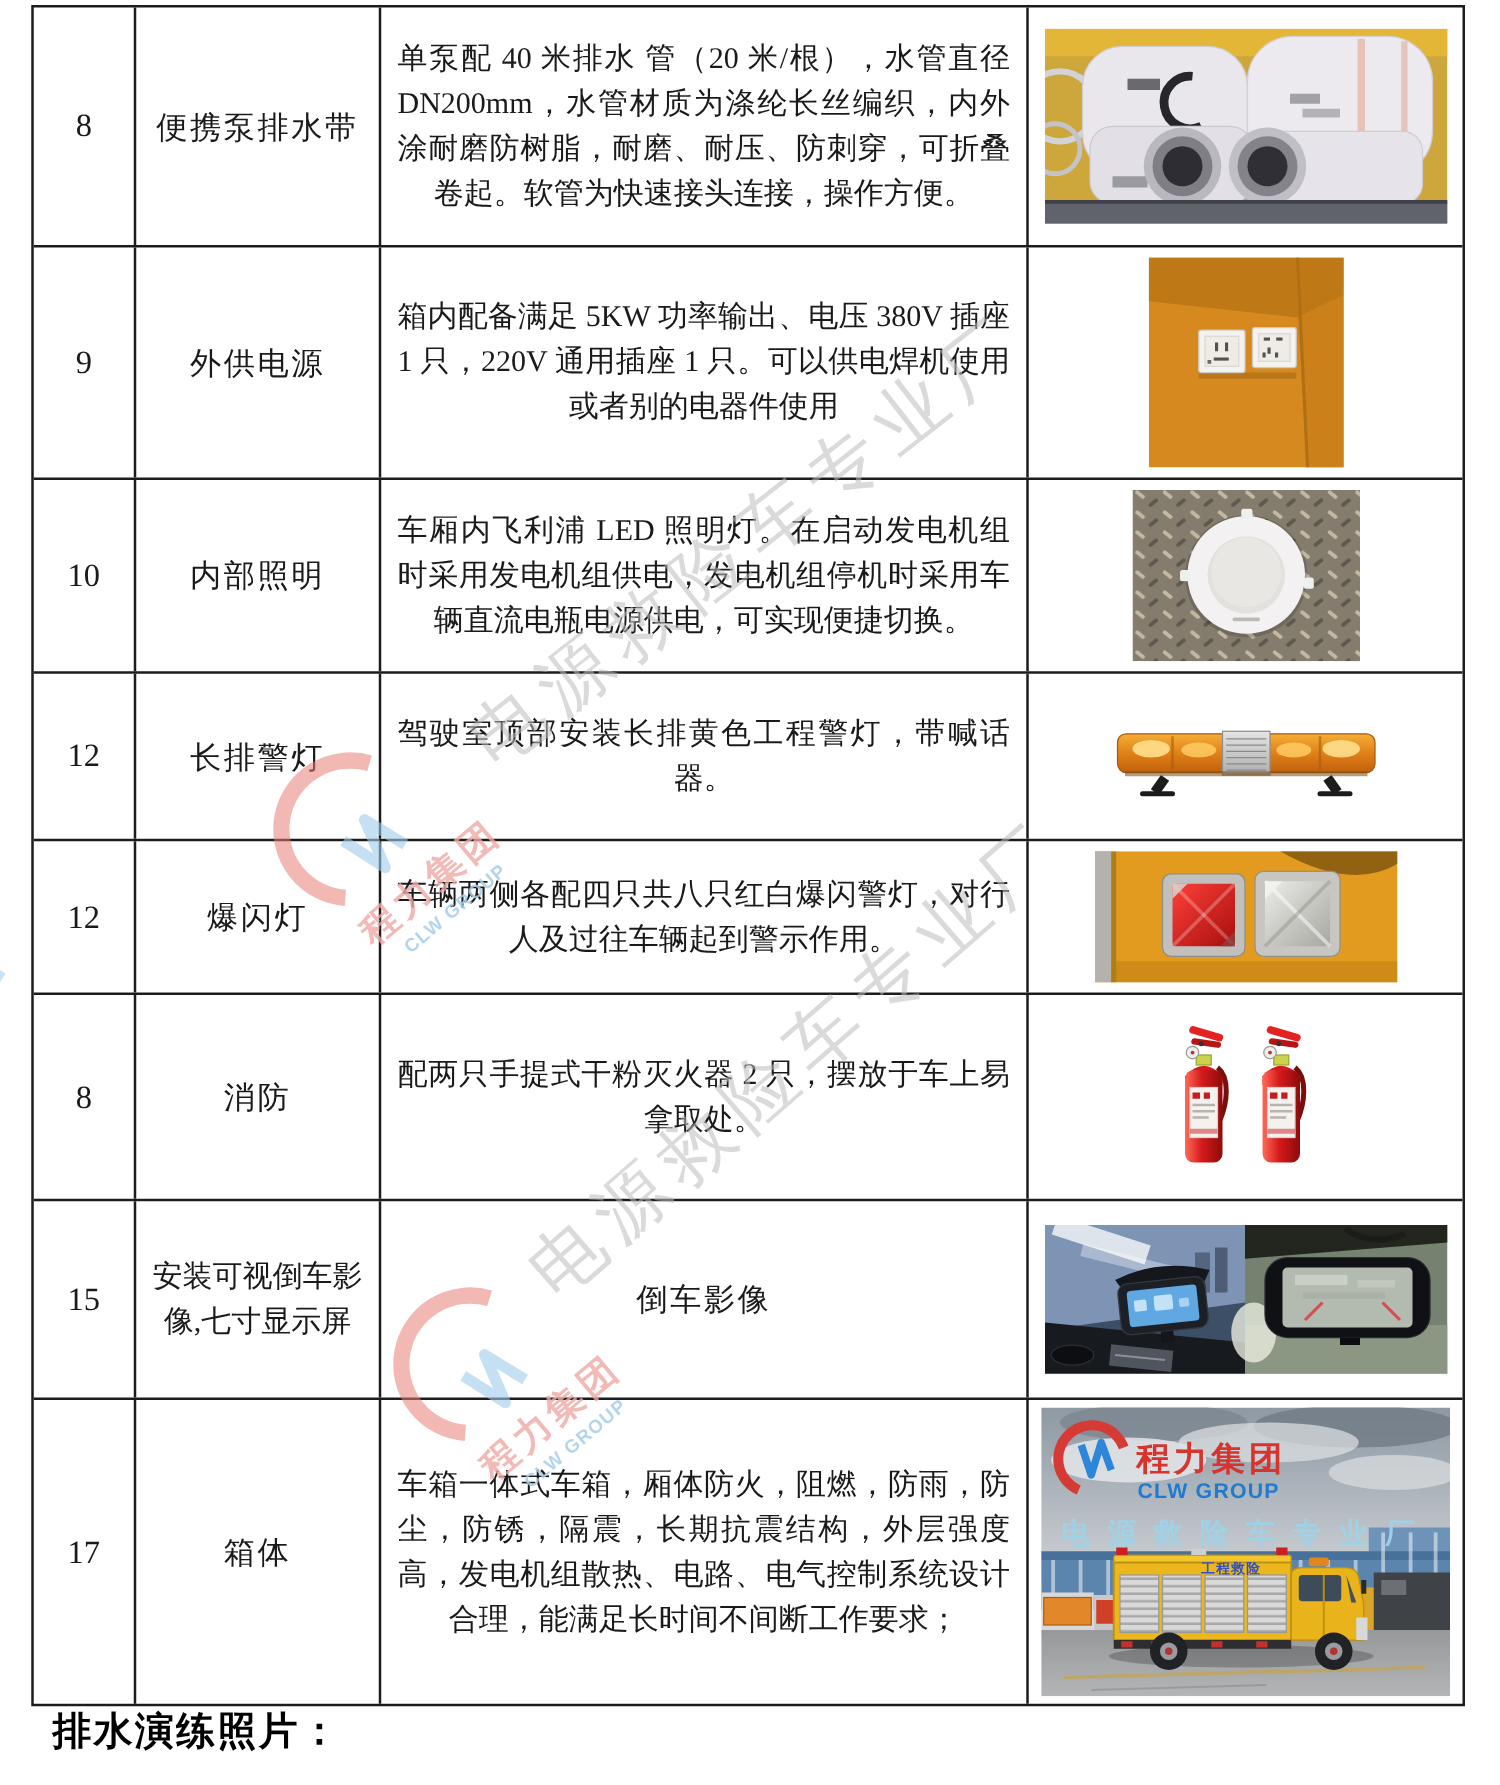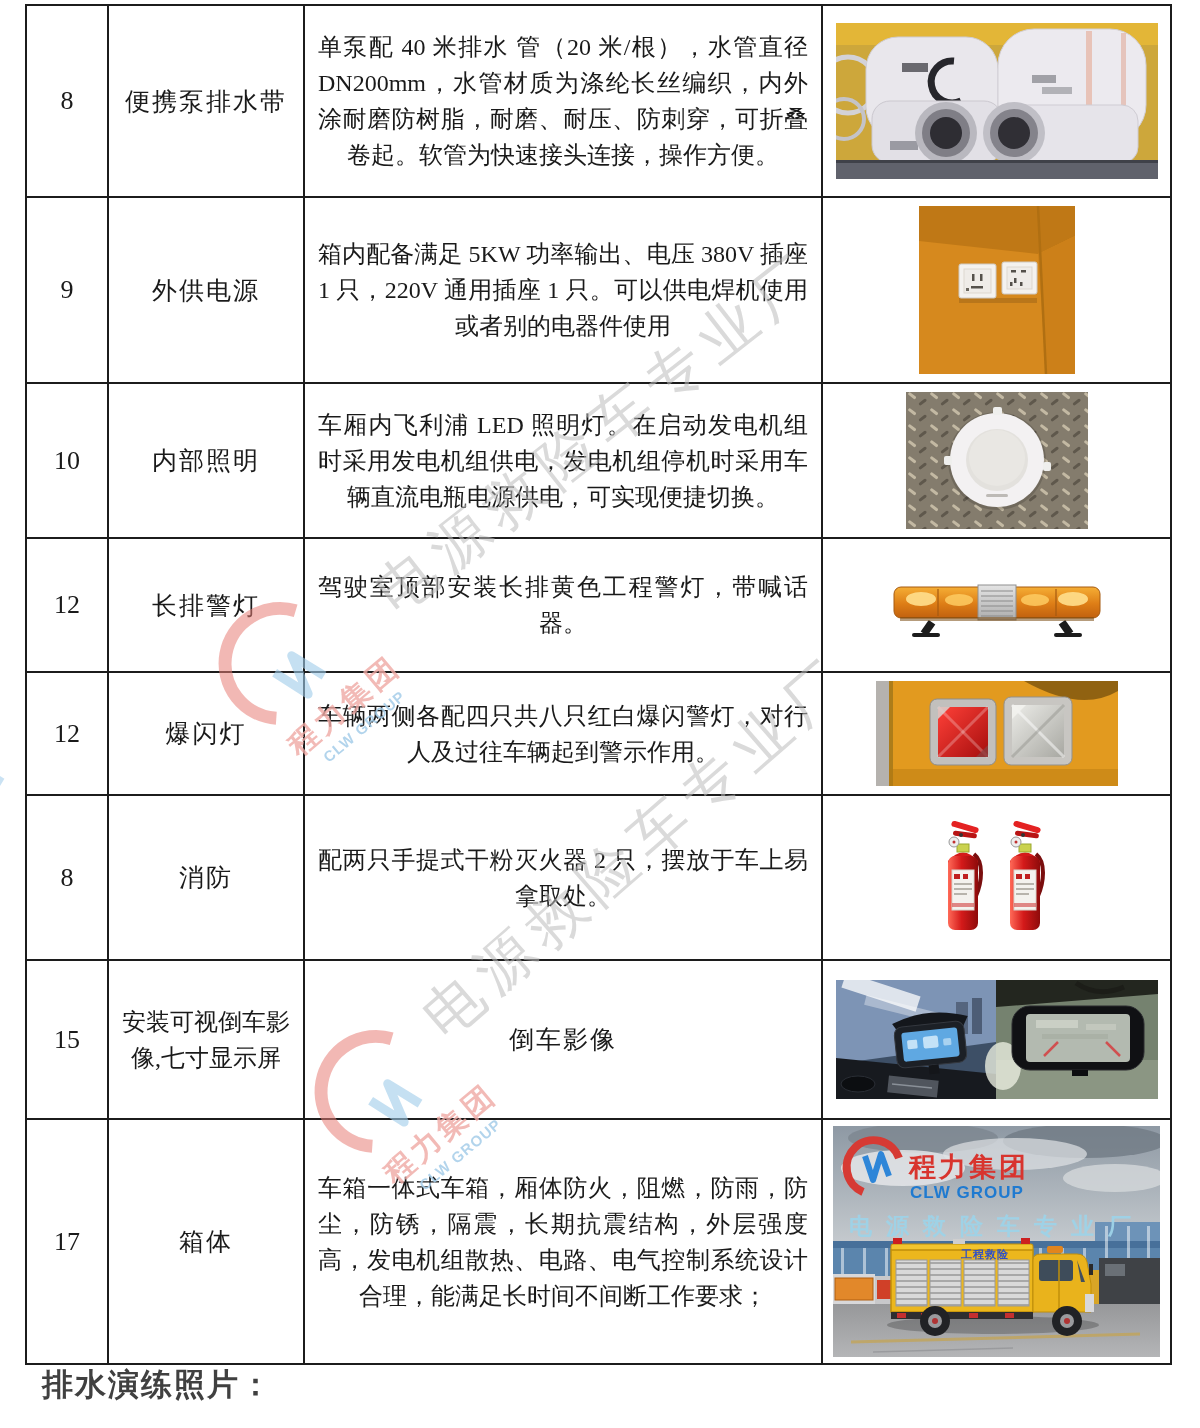--- a/index.html
+++ b/index.html
@@ -25,21 +25,21 @@
                      text-justify:inter-ideograph; }
   .r8{height:192px}.r9{height:186px}.r10{height:155px}.r12{height:134px}
   .r13{height:123px}.r14{height:165px}.r15{height:159px}.r17{height:243px}
 
   
   .wm-layer { position:absolute; inset:0; z-index:3; pointer-events:none; }
 
   
   .footer-heading { position:absolute; left:42px; top:1364px; z-index:2;
                     font-family:"Liberation Sans", sans-serif; font-weight:bold;
-                    font-size:31px; letter-spacing:2px; color:#404040; }
+                    font-size:31px; letter-spacing:2px; color:#000000; }
   svg text { font-family:"Liberation Sans", sans-serif; }
 </style>
 </head>
 <body>
 
 <div class="page">
 
   <div class="spec-table">
 
     <div class="trow r8">

